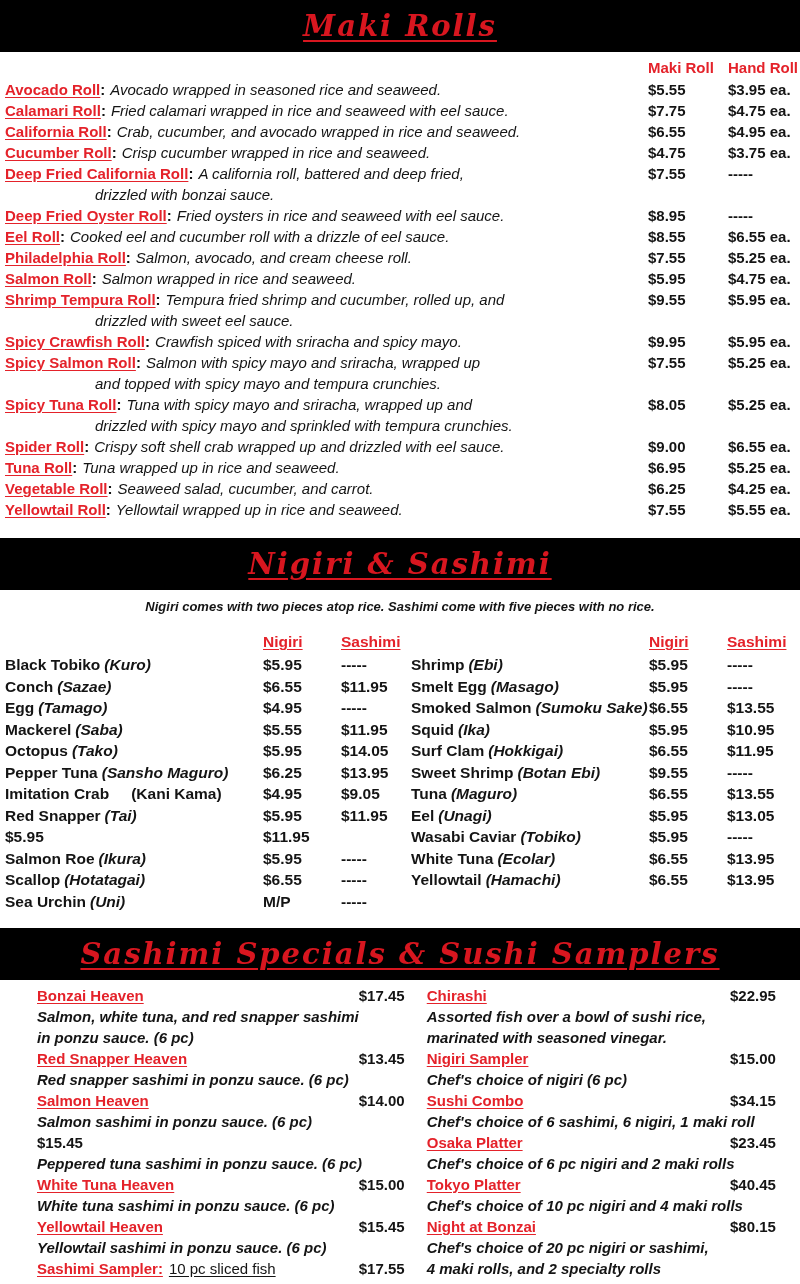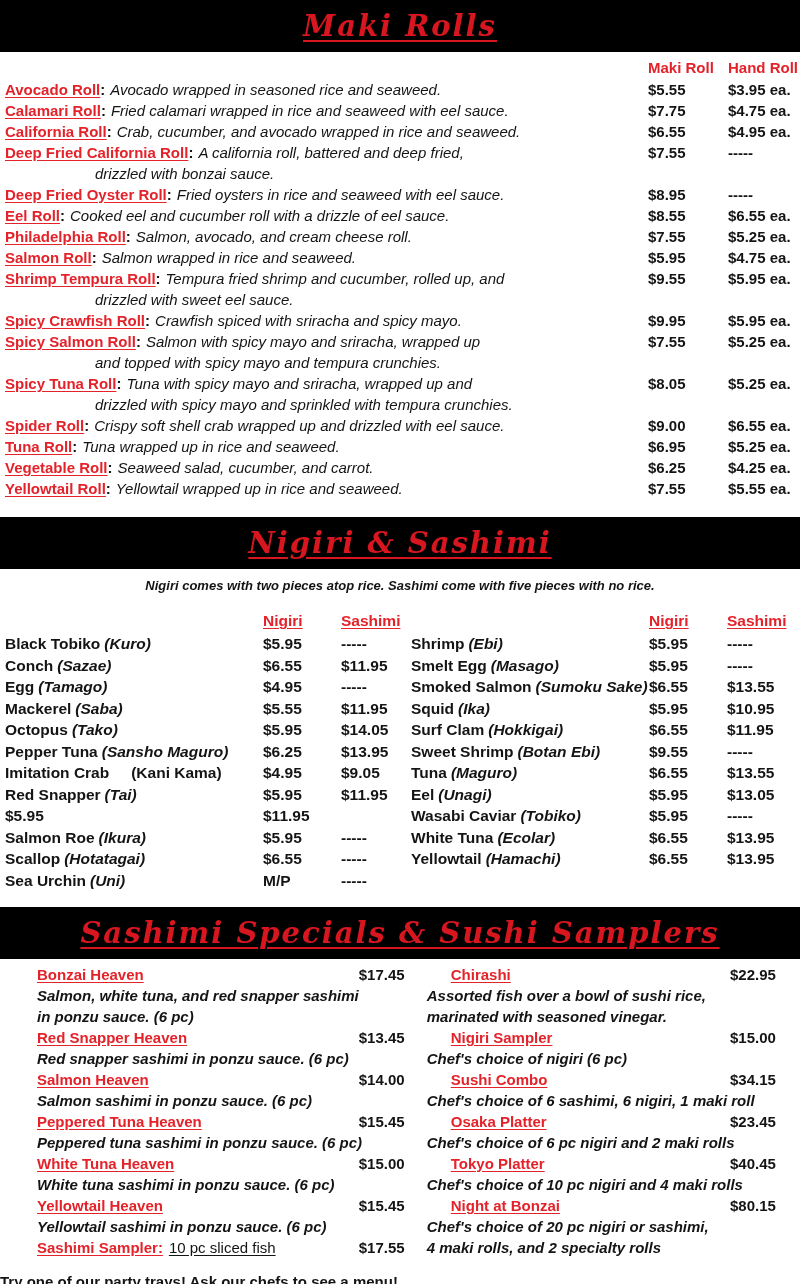--- a/index.html
+++ b/index.html
@@ -64,21 +64,21 @@
   .jp { font-style:italic; font-weight:bold; margin-left:4px; }
   .jp.upright { font-style:normal; }
   .jp.gap { margin-left:22px; }
   
   .scols { display:flex; margin-top:5px;padding-left:32px; }
   .scol { font-size:15px; line-height:21px; }
   .scol.left  { width:407px; padding-left:5px; }
   .scol.right { width:393px; padding-left:4px; }
   .sp-head { display:grid; }
   .scol.left  .sp-head { grid-template-columns:1fr 64px; }
-  .scol.right .sp-head { grid-template-columns:1fr 70px;margin-left:24px; }
+  .scol.right .sp-head { grid-template-columns:1fr 70px; }
   .sp-desc { font-style:italic; font-weight:bold; }
   .suffix {
     font-weight:normal; color:#141414; margin-left:6px;
     text-decoration:underline; text-underline-offset:2px;
   }
   
   .footer {
     font-weight:bold; font-size:15px;
     margin-top:10px; line-height:28px;
   }
@@ -104,20 +104,25 @@
     </div>
     <div class="maki-item">
       <div class="l1"><span class="red-name">Calamari Roll</span><span class="colon">:</span><span class="ital">Fried calamari wrapped in rice and seaweed with eel sauce.</span></div>
       <div class="p1 price">$7.75</div>
       <div class="p2 price">$4.75 ea.</div>
     </div>
     <div class="maki-item">
       <div class="l1"><span class="red-name">California Roll</span><span class="colon">:</span><span class="ital">Crab, cucumber, and avocado wrapped in rice and seaweed.</span></div>
       <div class="p1 price">$6.55</div>
       <div class="p2 price">$4.95 ea.</div>
+    </div>
+    <div class="maki-item">
+      <div class="l1"><span class="red-name">Cucumber Roll</span><span class="colon">:</span><span class="ital">Crisp cucumber wrapped in rice and seaweed.</span></div>
+      <div class="p1 price">$4.75</div>
+      <div class="p2 price">$3.75 ea.</div>
     </div>
     <div class="maki-item">
       <div class="l1"><span class="red-name">Deep Fried California Roll</span><span class="colon">:</span><span class="ital">A california roll, battered and deep fried,</span></div>
       <div class="l2 ital">drizzled with bonzai sauce.</div>
       <div class="p1 price">$7.55</div>
       <div class="p2 price">-----</div>
     </div>
     <div class="maki-item">
       <div class="l1"><span class="red-name">Deep Fried Oyster Roll</span><span class="colon">:</span><span class="ital">Fried oysters in rice and seaweed with eel sauce.</span></div>
       <div class="p1 price">$8.95</div>
@@ -347,21 +352,20 @@
       </div>
       <div class="sp-item">
         <div class="sp-head">
           <div><span class="red-name">Salmon Heaven</span></div>
           <div class="price">$14.00</div>
         </div>
         <div class="sp-desc">Salmon sashimi in ponzu sauce. (6 pc)</div>
       </div>
       <div class="sp-item">
         <div class="sp-head">
-          <div><span class="red-name">Peppered Tuna Heaven</span></div>
           <div class="price">$15.45</div>
         </div>
         <div class="sp-desc">Peppered tuna sashimi in ponzu sauce. (6 pc)</div>
       </div>
       <div class="sp-item">
         <div class="sp-head">
           <div><span class="red-name">White Tuna Heaven</span></div>
           <div class="price">$15.00</div>
         </div>
         <div class="sp-desc">White tuna sashimi in ponzu sauce. (6 pc)</div>

